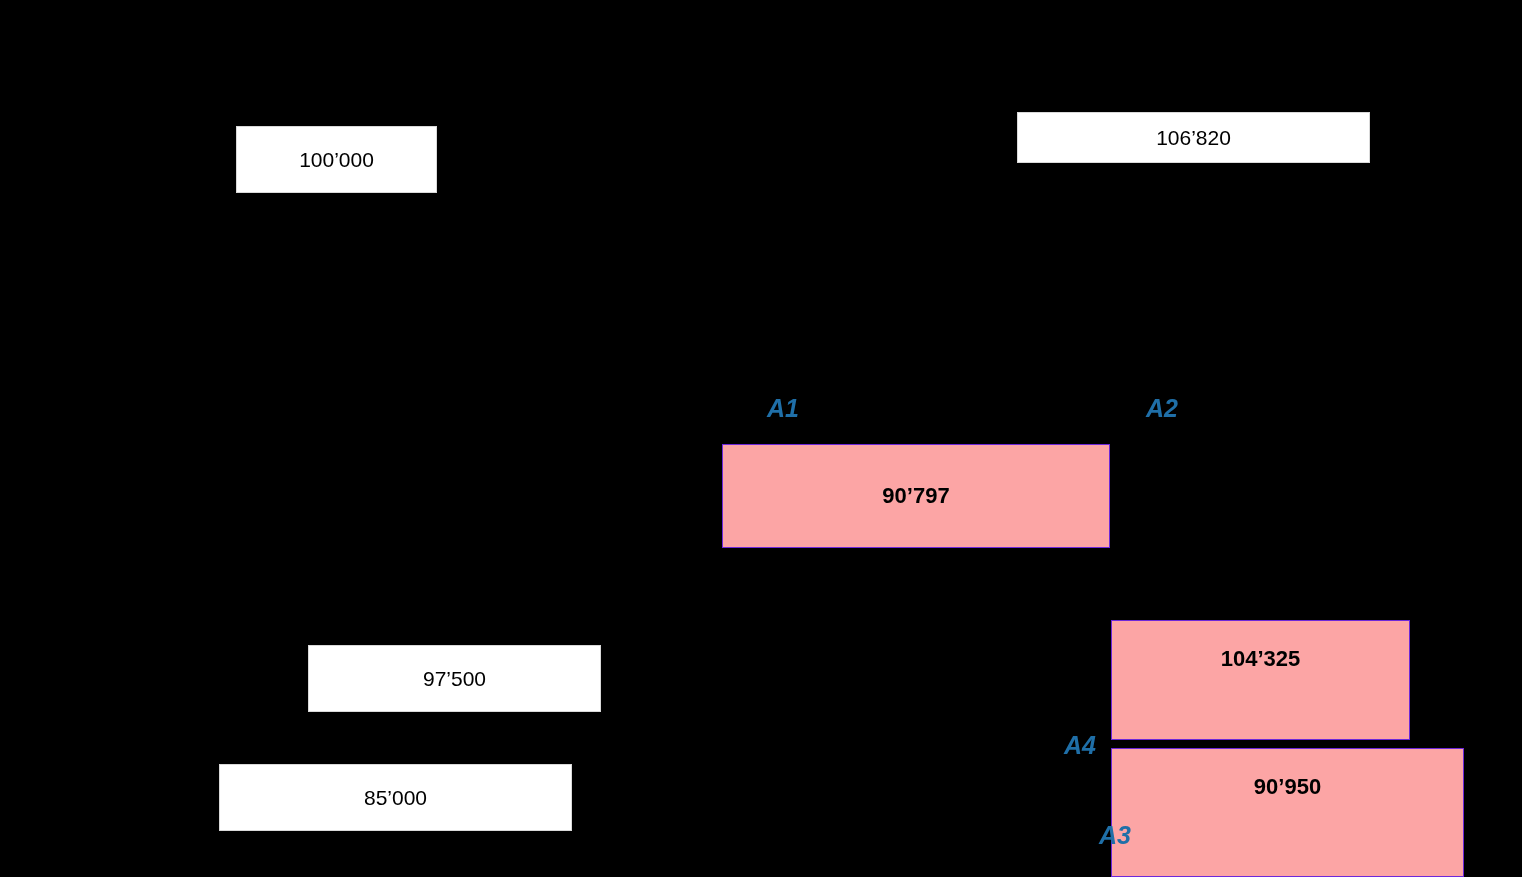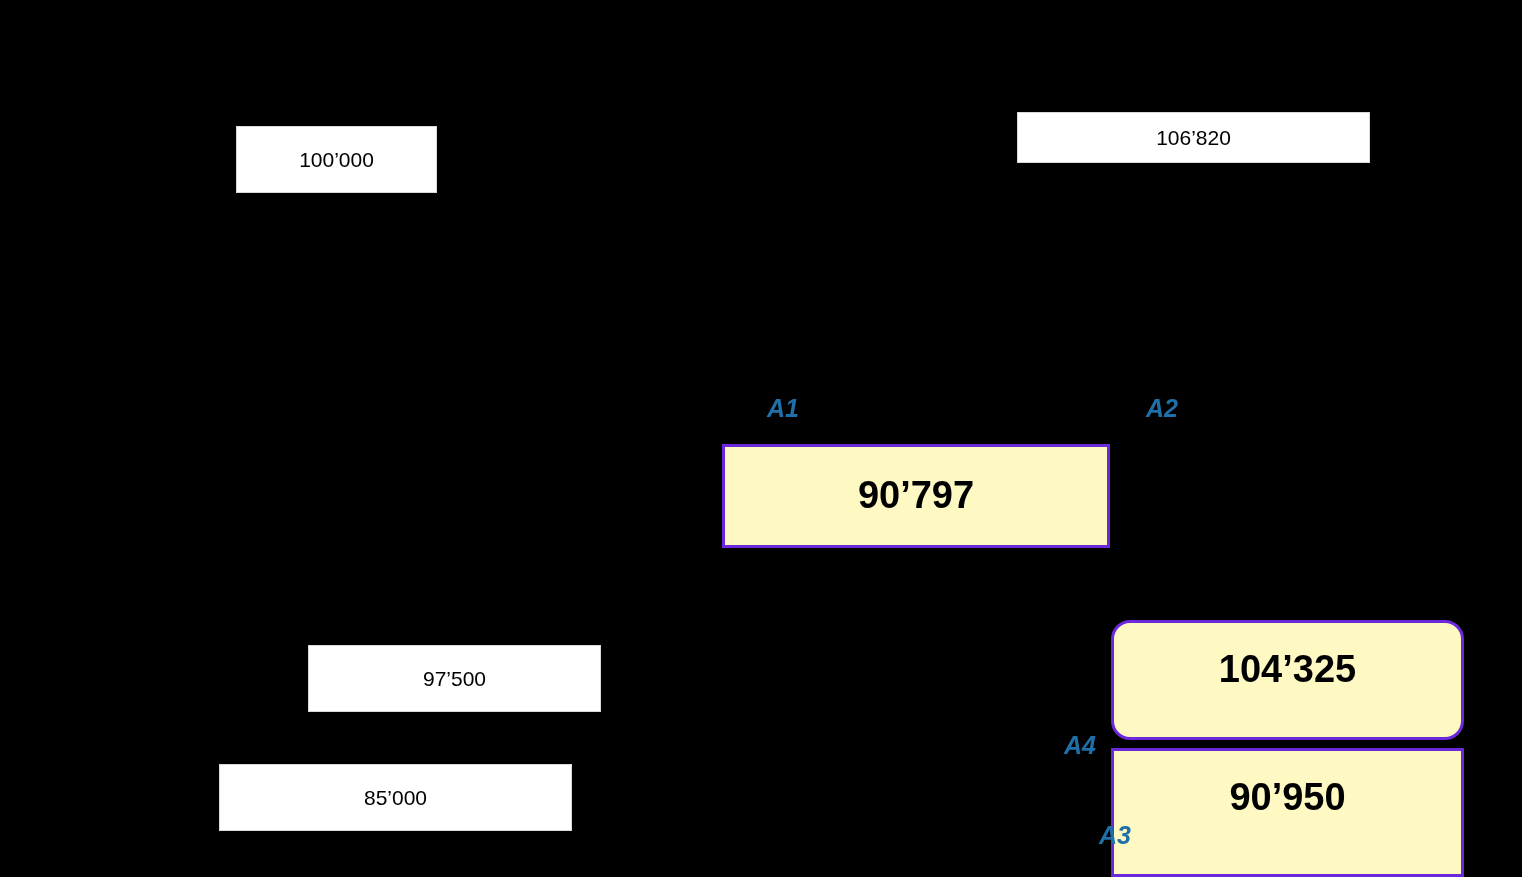--- a/index.html
+++ b/index.html
@@ -34,25 +34,25 @@
   .box--white {
     background: #ffffff;
     border: 1px solid #d9d9d9;
     color: #000000;
     font-weight: 400;
     font-size: 21px;
   }
 
   
   .box--blue {
-    background: #fef9c3;
-    border: 3px solid #6d28d9;
+    background: #fca5a5;
+    border: 1px solid #6d28d9;
     color: #000000;
     font-weight: 700;
-    font-size: 38px;
+    font-size: 22px;
   }
 
   
   .box--text-top {
     align-items: flex-start;
     padding-top: 26px;
   }
 
   
   .alabel {
@@ -74,21 +74,21 @@
 
   <div class="box box--white" style="left: 1017px; top: 112px; width: 353px; height: 51px;">106’820</div>
 
   <div class="box box--white" style="left: 308px; top: 645px; width: 293px; height: 67px;">97’500</div>
 
   <div class="box box--white" style="left: 219px; top: 764px; width: 353px; height: 67px;">85’000</div>
 
   <div class="box box--blue" style="left: 722px; top: 444px; width: 388px; height: 104px;">90’797</div>
 
 
-  <div class="box box--blue box--text-top" style="left: 1111px; top: 620px; width: 353px; height: 120px; border-radius: 19px;">104’325</div>
+  <div class="box box--blue box--text-top" style="left: 1111px; top: 620px; width: 299px; height: 120px;">104’325</div>
 
   <div class="box box--blue box--text-top" style="left: 1111px; top: 748px; width: 353px; height: 129px;">90’950</div>
 
   <div class="alabel" style="left: 767px; top: 396px;">A1</div>
 
   <div class="alabel" style="left: 1146px; top: 396px; text-align: center;">A2</div>
 
   <div class="alabel" style="left: 1064px; top: 693px; margin-top: 40px;">A4</div>
 
   <div class="alabel" style="left: 1064px; top: 823px; margin-left: 35px;">A3</div>

